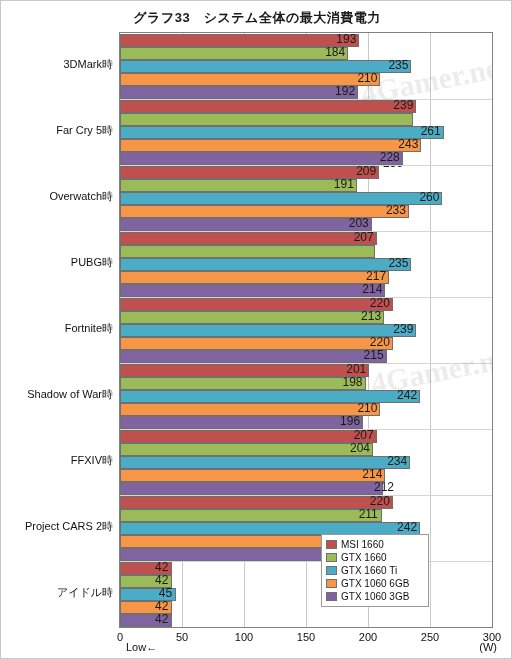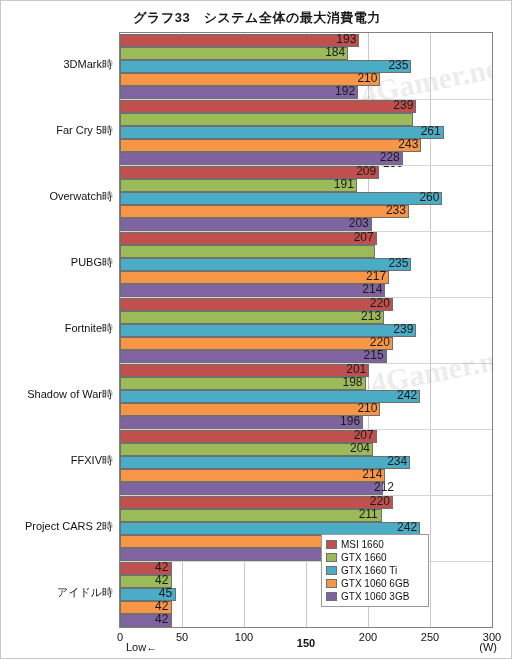--- a/index.html
+++ b/index.html
@@ -320,21 +320,21 @@
         <div class="bar-val" style="left: 35.08px;">42</div>
       </div>
       <div class="wm" style="left: 240px; top: 30px;">4Gamer.net</div>
       <div class="wm" style="left: 250px; top: 320px;">4Gamer.net</div>
     </div>
 
   <div id="xaxis">
       <div class="tick-lab" style="left: 107px; width: 24px; top: 2px;">0</div>
       <div class="tick-lab" style="left: 169px; width: 24px; top: 2px;">50</div>
       <div class="tick-lab" style="left: 231px; width: 24px; top: 2px;">100</div>
-      <div class="tick-lab" style="left: 293px; width: 24px; top: 8px; font-weight: bold;">150</div>
+      <div class="tick-lab" style="left: 293px; width: 24px; top: 2px;">150</div>
       <div class="tick-lab" style="left: 355px; width: 24px; top: 2px;">200</div>
       <div class="tick-lab" style="left: 417px; width: 24px; top: 2px;">250</div>
       <div class="tick-lab" style="left: 479px; width: 24px; top: 2px;">300</div>
     </div>
 
   <div id="lowmark">Low←</div>
   <div id="unit">(W)</div>
 
   <div id="legend">
       <div class="legend-item">

